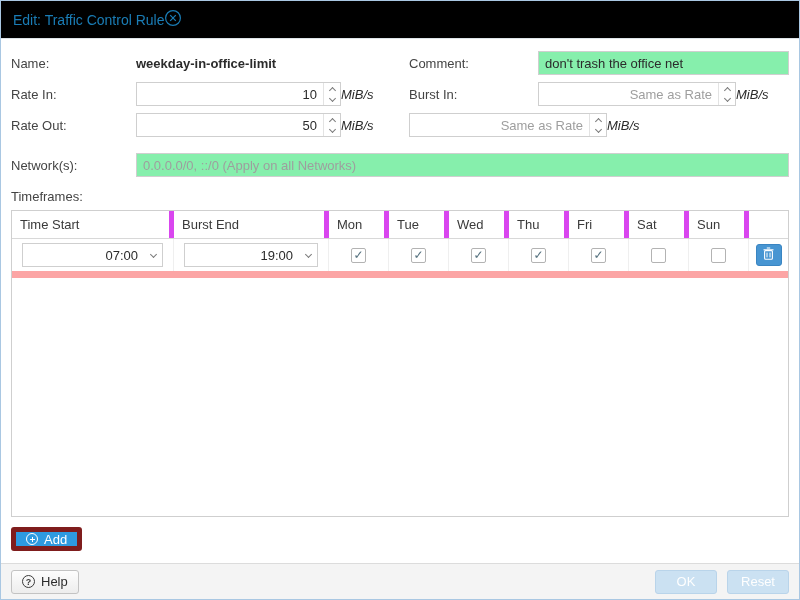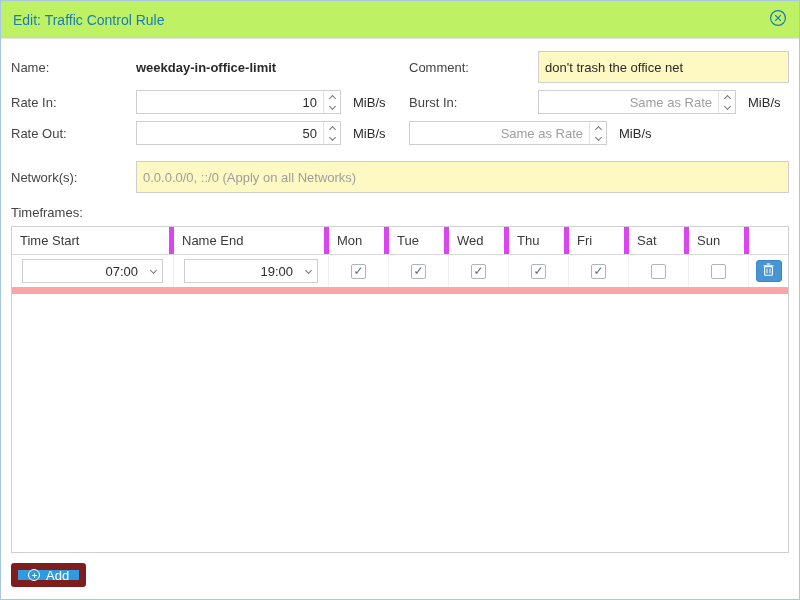--- a/index.html
+++ b/index.html
@@ -3,38 +3,38 @@
 <meta charset="utf-8">
 <style>
   * { box-sizing: border-box; }
   html,body { margin:0; padding:0; background:#e8e8e8; }
   body { font-family:"Liberation Sans", sans-serif; font-size:13px; color:#3a3a3a; }
 
   .dialog { width:800px; height:600px; background:#fff; border:1px solid #a9c7e2;
             display:flex; flex-direction:column; overflow:hidden; }
 
   
-  .dialog-header { height:38px; flex:0 0 38px; background:#bef264; border-bottom:1px solid #dde3e8;
-                   display:flex; align-items:center; justify-content:space-between; padding:0 12px; }
+  .dialog-header { height:38px; flex:0 0 38px; background:#000000; border-bottom:1px solid #dde3e8;
+                   display:flex; align-items:center; padding:0 12px; }
   .dialog-title { color:#1a7db6; font-size:14px; }
   .close-btn { background:none; border:none; padding:0; cursor:pointer; display:flex; align-items:center; }
 
   
   .dialog-body { flex:1 1 auto; display:flex; flex-direction:column; padding:12px 10px 0 10px; overflow:hidden; }
 
   .form-row { display:flex; align-items:center; margin-bottom:7px; }
   .col-left { width:380px; flex:0 0 380px; display:flex; align-items:center; margin-right:18px; }
   .col-right { flex:1; display:flex; align-items:center; }
   .lbl-l { width:125px; flex:0 0 125px; color:#444; }
   .lbl-r { width:129px; flex:0 0 129px; color:#444; }
   .static-value { color:#2b2b2b;font-weight:bold; }
-  .unit { margin-left:12px; color:#2b2b2b; white-space:nowrap; }
-
-  .text-input { height:32px; border:1px solid #cfcfcf; padding:7px 6px; font:inherit; color:#2b2b2b;
-                width:100%; outline:none; background:#fef9c3; }
+  .unit { margin-left:0; color:#2b2b2b; white-space:nowrap;font-style:italic; }
+
+  .text-input { height:24px; border:1px solid #cfcfcf; padding:7px 6px; font:inherit; color:#2b2b2b;
+                width:100%; outline:none; background:#86efac; }
   .text-input::placeholder { color:#9e9e9e; }
 
   .spinner { display:flex; height:24px; border:1px solid #cfcfcf; background:#fff; }
   .spinner.w-left { width:205px; flex:0 0 205px; }
   .spinner.w-right { width:198px; flex:0 0 198px;padding-left:39px; }
   .spinner input { border:none; outline:none; flex:1 1 auto; min-width:0; text-align:right;
                    padding:0 6px; font:inherit; color:#2b2b2b; background:transparent; }
   .spinner input::placeholder { color:#9e9e9e; }
   .spin-btns { width:17px; flex:0 0 17px; display:flex; flex-direction:column; border-left:1px solid #e3e3e3; }
   .spin-btn { flex:1; display:flex; align-items:center; justify-content:center; cursor:pointer; }
@@ -69,21 +69,21 @@
   .cb { width:15px; height:15px; border:1px solid #b3b3b3; border-radius:2px; background:#fff;
         display:flex; align-items:center; justify-content:center; font-size:12px; line-height:1;
         color:#54707e; cursor:pointer; }
   .cb.checked::after { content:"✓"; }
 
   .trash-btn { width:26px; height:22px; background:#4795d2; border:1px solid #3a85c2; border-radius:3px;
                display:flex; align-items:center; justify-content:center; cursor:pointer; padding:0; }
 
   
   .add-btn { display:inline-flex; align-items:center; gap:6px; height:24px; padding:0 10px;
-             background:#2e9ae0; border:7px solid #7f1d1d; border-radius:3px; color:#fff;
+             background:#2e9ae0; border:5px solid #7f1d1d; border-radius:3px; color:#fff;
              font:inherit; cursor:pointer; width:fit-content; flex:0 0 auto; margin-bottom:12px; }
   .plus-icon { width:12px; height:12px; border:1px solid #fff; border-radius:50%; position:relative; flex:0 0 12px; }
   .plus-icon::before, .plus-icon::after { content:""; position:absolute; background:#fff; }
   .plus-icon::before { left:2.5px; right:2.5px; top:4.5px; height:1px; }
   .plus-icon::after { top:2.5px; bottom:2.5px; left:4.5px; width:1px; }
 
   
   .dialog-footer { height:36px; flex:0 0 36px; background:#f4f4f4; border-top:1px solid #dcdcdc;
                    display:flex; align-items:center; padding:0 10px; }
   .help-btn { display:inline-flex; align-items:center; gap:6px; height:24px; padding:0 10px;
@@ -195,21 +195,21 @@
     <div class="network-row">
       <span class="lbl-l">Network(s):</span>
       <input class="text-input" type="text" placeholder="0.0.0.0/0, ::/0 (Apply on all Networks)" style="">
     </div>
 
     <div class="section-label">Timeframes:</div>
 
     <div class="grid-panel">
       <div class="grid-header">
         <div class="hcell">Time Start</div>
-        <div class="hcell">Name End</div>
+        <div class="hcell">Burst End</div>
         <div class="hcell">Mon</div>
         <div class="hcell">Tue</div>
         <div class="hcell">Wed</div>
         <div class="hcell">Thu</div>
         <div class="hcell">Fri</div>
         <div class="hcell">Sat</div>
         <div class="hcell">Sun</div>
         <div class="hcell"></div>
       </div>
 
@@ -269,14 +269,23 @@
       <div class="grid-filler"></div>
     </div>
 
     <button class="add-btn">
       <span class="plus-icon"></span>
       <span>Add</span>
     </button>
 
   </div>
 
+  <div class="dialog-footer">
+    <button class="help-btn">
+      <span class="help-icon"></span>
+      <span>Help</span>
+    </button>
+    <span class="footer-spacer"></span>
+    <button class="btn-pale">OK</button>
+    <button class="btn-pale">Reset</button>
+  </div>
 
 </div>
 
 </body></html>

